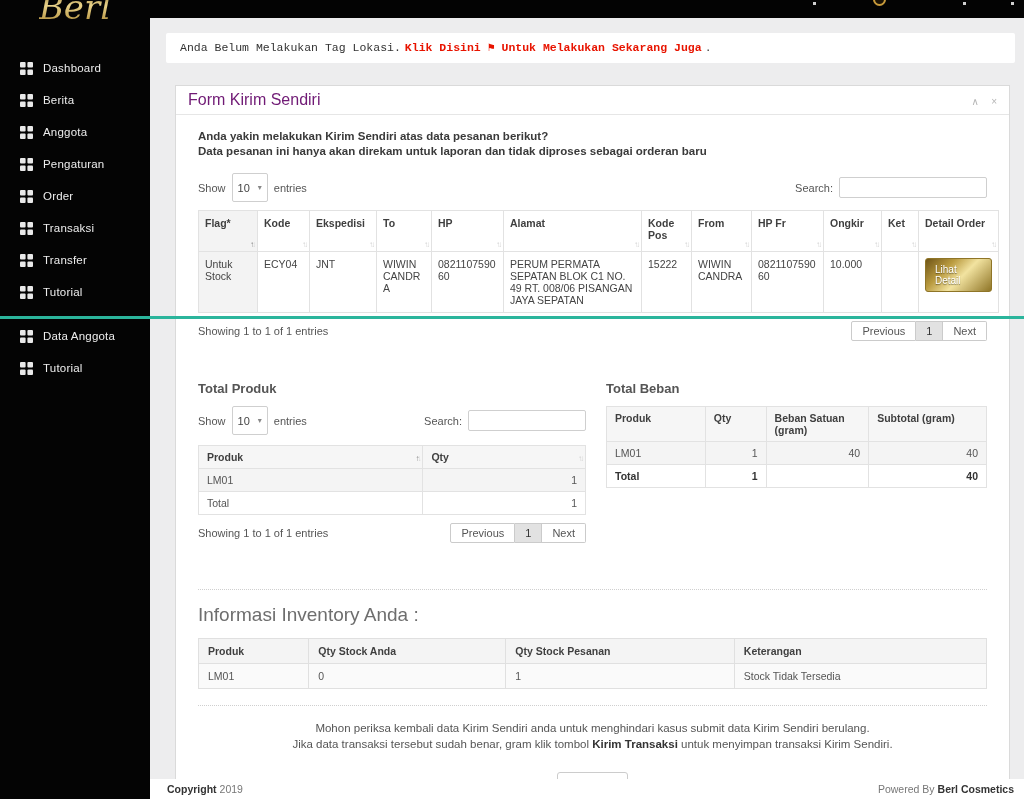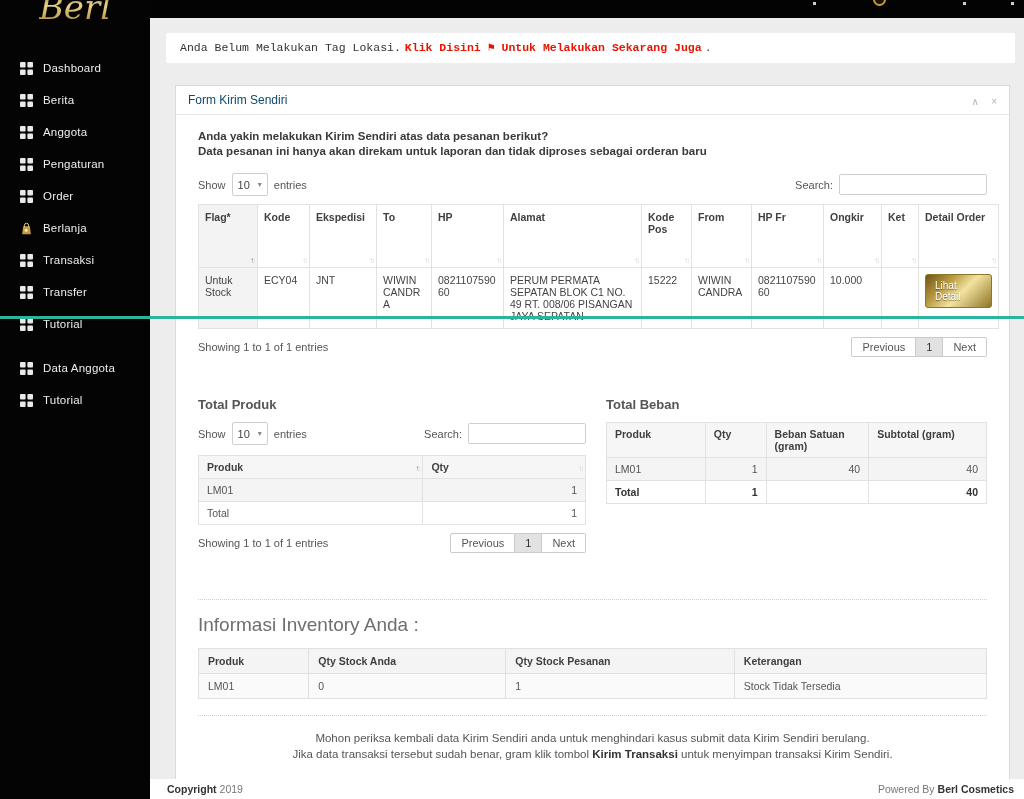--- a/index.html
+++ b/index.html
@@ -32,36 +32,36 @@
   
   .content { position:absolute; left:150px; top:18px; width:874px; height:781px; }
 
   .alert { margin:15px 9px 0 16px; height:30px; background:#ffffff; border-radius:2px;
            padding:0 14px; line-height:30px; font-size:11.5px; color:#333;font-family:Liberation Mono, monospace; }
   .alert .red { color:#e81400; font-weight:bold; margin-left:4px; cursor:pointer; }
   .alert .sfx { margin-left:3px; color:#444; }
 
   .panel { margin:22px 14px 0 25px; background:#fff; border:1px solid #dadada; min-height:663px; }
   .panel-hd { padding:5px 12px; border-bottom:1px solid #e6e6e6; display:flex; justify-content:space-between; align-items:center; }
-  .panel-title { font-size:12px; color:#0c4a6e; }
+  .panel-title { font-size:16px; color:#701a75; }
   .panel-tools span { color:#b5b5b5; font-size:10px; margin-left:8px; cursor:pointer; }
   .panel-bd { padding:14px 22px 0 22px; }
 
   .confirm { font-size:11.5px; font-weight:bold; color:#3a3a3a; line-height:15px; }
   .ctrl-row { display:flex; justify-content:space-between; align-items:center; margin:14px 0 8px 0; font-size:11px; color:#555; }
   .ctrl-left { display:flex; align-items:center; gap:6px; }
-  .sel { border:1px solid #cfcfcf; border-radius:2px; height:23px; padding:0 5px; display:inline-flex;
+  .sel { border:1px solid #cfcfcf; border-radius:2px; height:29px; padding:0 5px; display:inline-flex;
          align-items:center; gap:8px; background:#fff; font-size:11px; color:#444; cursor:pointer; }
   .sel .caret { font-size:8px; color:#888; }
   .ctrl-right { display:flex; align-items:center; gap:6px; }
   .search-input { border:1px solid #cfcfcf; border-radius:2px; height:21px; width:148px; padding:0 5px; font-size:11px; }
 
   table.dt { width:100%; border-collapse:collapse; table-layout:fixed; font-size:10.5px; color:#444; }
   table.dt th, table.dt td { border:1px solid #e2e2e2; padding:6px 6px; text-align:left; vertical-align:top; word-wrap:break-word; }
-  table.dt th { font-weight:bold; color:#3f3f3f; position:relative; padding-bottom:32px; cursor:pointer; }
+  table.dt th { font-weight:bold; color:#3f3f3f; position:relative; padding-bottom:10px; cursor:pointer; }
   .sort { position:absolute; right:3px; bottom:2px; font-size:8px; letter-spacing:-2px; color:#d3d3d3; font-style:normal; }
   .sort .on { color:#8a8a8a; }
   th.sorted, td.sorted { background:#f3f3f3; }
   td.num { text-align:right; }
 
   .gold-btn { display:inline-block; padding:5px 9px; border-radius:3px; color:#fff; font-size:10px; cursor:pointer;
               background:linear-gradient(135deg,#6e5417 0%,#b99a3f 30%,#f2e3a0 55%,#8f7527 100%);
               text-shadow:0 1px 1px rgba(0,0,0,.45); border:1px solid #8f7527; }
 
   .info-row { display:flex; justify-content:space-between; align-items:center; margin-top:8px; font-size:11px; color:#555; }
@@ -161,28 +161,20 @@
     <div class="nav-item">
       <svg class="nicon" viewBox="0 0 13 13">
           <g fill="#e9e9e9">
             <rect width="5.6" height="5.6" rx="1"></rect>
             <rect x="7.4" width="5.6" height="5.6" rx="1"></rect>
             <rect y="7.4" width="5.6" height="5.6" rx="1"></rect>
             <rect x="7.4" y="7.4" width="5.6" height="5.6" rx="1"></rect>
           </g>
         </svg>
       <span class="nlabel">Order</span>
-    </div>
-    <div class="nav-item">
-      <svg class="nicon" viewBox="0 0 13 13">
-          <path d="M3.2 4.2 h6.6 l1 7.2 a.8.8 0 0 1-.8.9 H3 a.8.8 0 0 1-.8-.9 z" fill="#c89c3e"></path>
-          <path d="M4.4 5.2 V3.4 a2.1 2.1 0 0 1 4.2 0 V5.2" fill="none" stroke="#e8d28a" stroke-width="1"></path>
-          <circle cx="6.1" cy="8.3" r="1.5" fill="#f6ecc0"></circle>
-        </svg>
-      <span class="nlabel">Berlanja</span>
     </div>
     <div class="nav-item">
       <svg class="nicon" viewBox="0 0 13 13">
           <g fill="#e9e9e9">
             <rect width="5.6" height="5.6" rx="1"></rect>
             <rect x="7.4" width="5.6" height="5.6" rx="1"></rect>
             <rect y="7.4" width="5.6" height="5.6" rx="1"></rect>
             <rect x="7.4" y="7.4" width="5.6" height="5.6" rx="1"></rect>
           </g>
         </svg>

